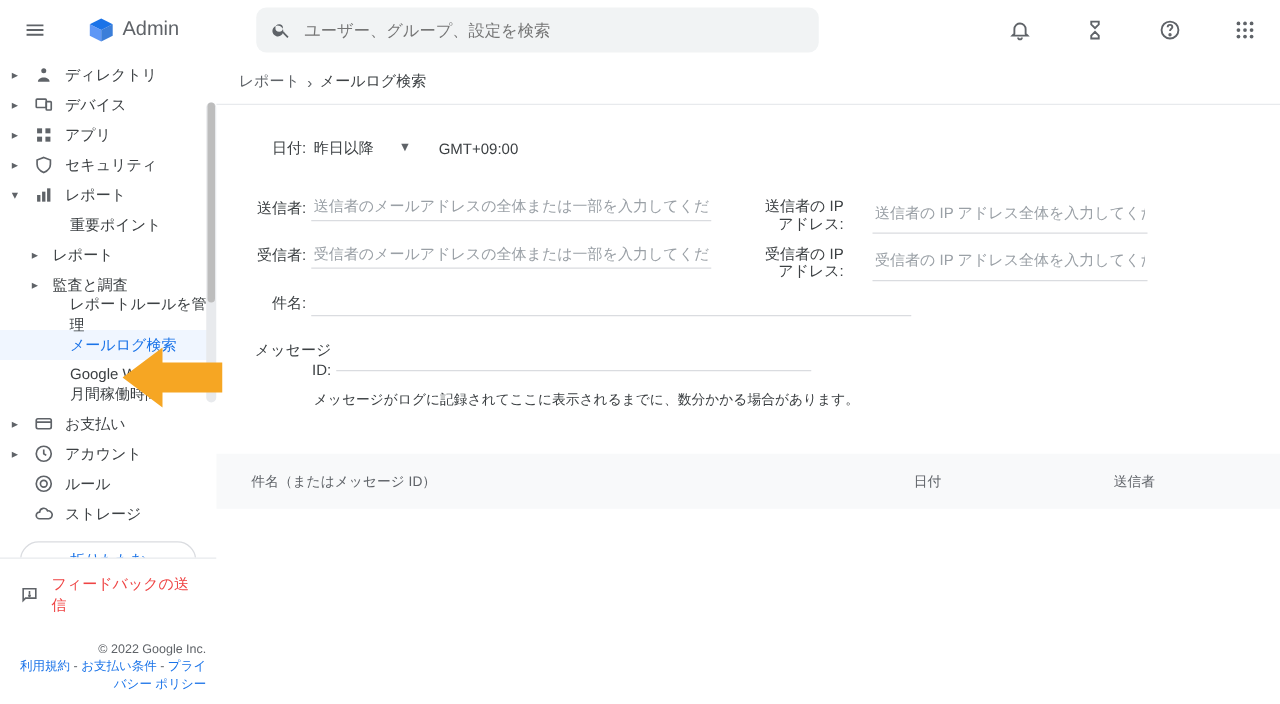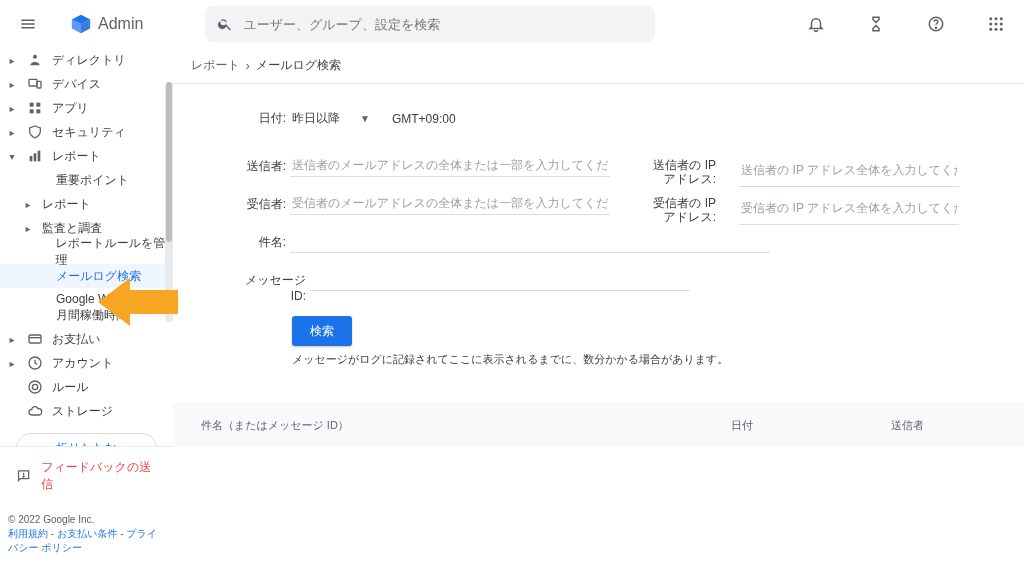--- a/index.html
+++ b/index.html
@@ -24,31 +24,31 @@
 .nav { flex: 1; overflow: hidden; }
 .nav-item { display: flex; align-items: center; height: 24px; padding-left: 6px; gap: 8px; cursor: pointer; }
 .nav-item .arrow { width: 12px; display: flex; justify-content: center; color: #5f6368; font-size: 10px; }
 .nav-item .nicon { width: 18px; display: flex; justify-content: center; color: #5f6368; }
 .nav-item .nicon svg { width: 16px; height: 16px; }
 .nav-item.sub { padding-left: 36px; }
 .nav-item.active { color: #1a73e8; background: #f0f6ff; }
 .fold-btn { margin: 10px 16px; height: 30px; border: 1px solid #dadce0; border-radius: 16px; background: #fff; display: flex; align-items: center; justify-content: center; font-size: 12px; color: #1a73e8; cursor: pointer; }
 .feedback { border-top: 1px solid #e8eaed; padding: 12px 16px; display: flex; align-items: center; gap: 10px; color: #ef4444; cursor: pointer; }
 .feedback svg { width: 16px; height: 16px; }
-.footer { padding: 8px 8px 8px 8px; font-size: 10px; color: #5f6368; line-height: 1.4; }
+.footer { padding: 8px 8px 8px 8px; font-size: 10px; color: #5f6368; line-height: 1.4; text-align: right; }
 .footer a { color: #1a73e8; text-decoration: none; }
 
 
 .sb-track { position: absolute; right: 0; top: 34px; width: 8px; height: 240px; background: #e8eaed; border-radius: 4px; }
 .sb-track::before { content: ""; position: absolute; left: 1px; top: 0; width: 6px; height: 160px; background: #bdbdbd; border-radius: 3px; }
 
 
 .main { flex: 1; display: flex; flex-direction: column; border-left: 0px solid #eee; overflow: hidden; }
 .breadcrumb { height: 36px; display: flex; align-items: center; padding-left: 18px; font-size: 12px; color: #5f6368; border-bottom: 1px solid #e8eaed; gap: 6px; }
-.form { padding: 22px 20px 0 28px; font-size: 12px; color: #3c4043; margin-left: 41px; }
+.form { padding: 22px 20px 0 28px; font-size: 12px; color: #3c4043; }
 .frow { display: flex; align-items: flex-start; min-height: 38px; }
 .lcell { display: flex; }
 .rcell { display: flex; margin-left: 40px; gap: 19px; }
 .flabel { width: 48px; text-align: right; padding-right: 4px; padding-top: 4px; color: #3c4043; font-size: 12px; }
 .flabel.wide { width: 70px; line-height: 1.2; }
 .finput { border: none; border-bottom: 1px solid #dadce0; padding: 4px 2px; font-size: 12px; color: #3c4043; outline: none; background: transparent; }
 .finput::placeholder { color: #9aa0a6; }
 .inp-w320 { width: 320px; }
 .inp-w220 { width: 220px; }
 .inp-w480 { width: 480px; }
@@ -311,29 +311,26 @@
       </div>
 
       <div class="frow">
         <div class="lcell">
           <div class="flabel">件名:</div>
           <input class="finput inp-w480" style="">
         </div>
       </div>
 
       <div class="frow">
-        <div class="lcell" style="align-items:flex-start;">
+        <div class="lcell" style="align-items:center;">
           <div class="flabel" style="width:68px;">メッセージ ID:</div>
           <input class="finput inp-w380" style="border-bottom: 1px solid rgb(218, 220, 224);">
         </div>
       </div>
 
-      <div class="btnrow">
-        <button class="search-btn">検索</button>
-      </div>
       <div style="padding-left:50px; margin-top:6px;" class="note">メッセージがログに記録されてここに表示されるまでに、数分かかる場合があります。</div>
     </div>
 
     <div class="table-head">
       <div class="th1">件名（またはメッセージ ID）</div>
       <div class="th2">日付</div>
       <div class="th3">送信者</div>
     </div>
   </div>
 </div>

